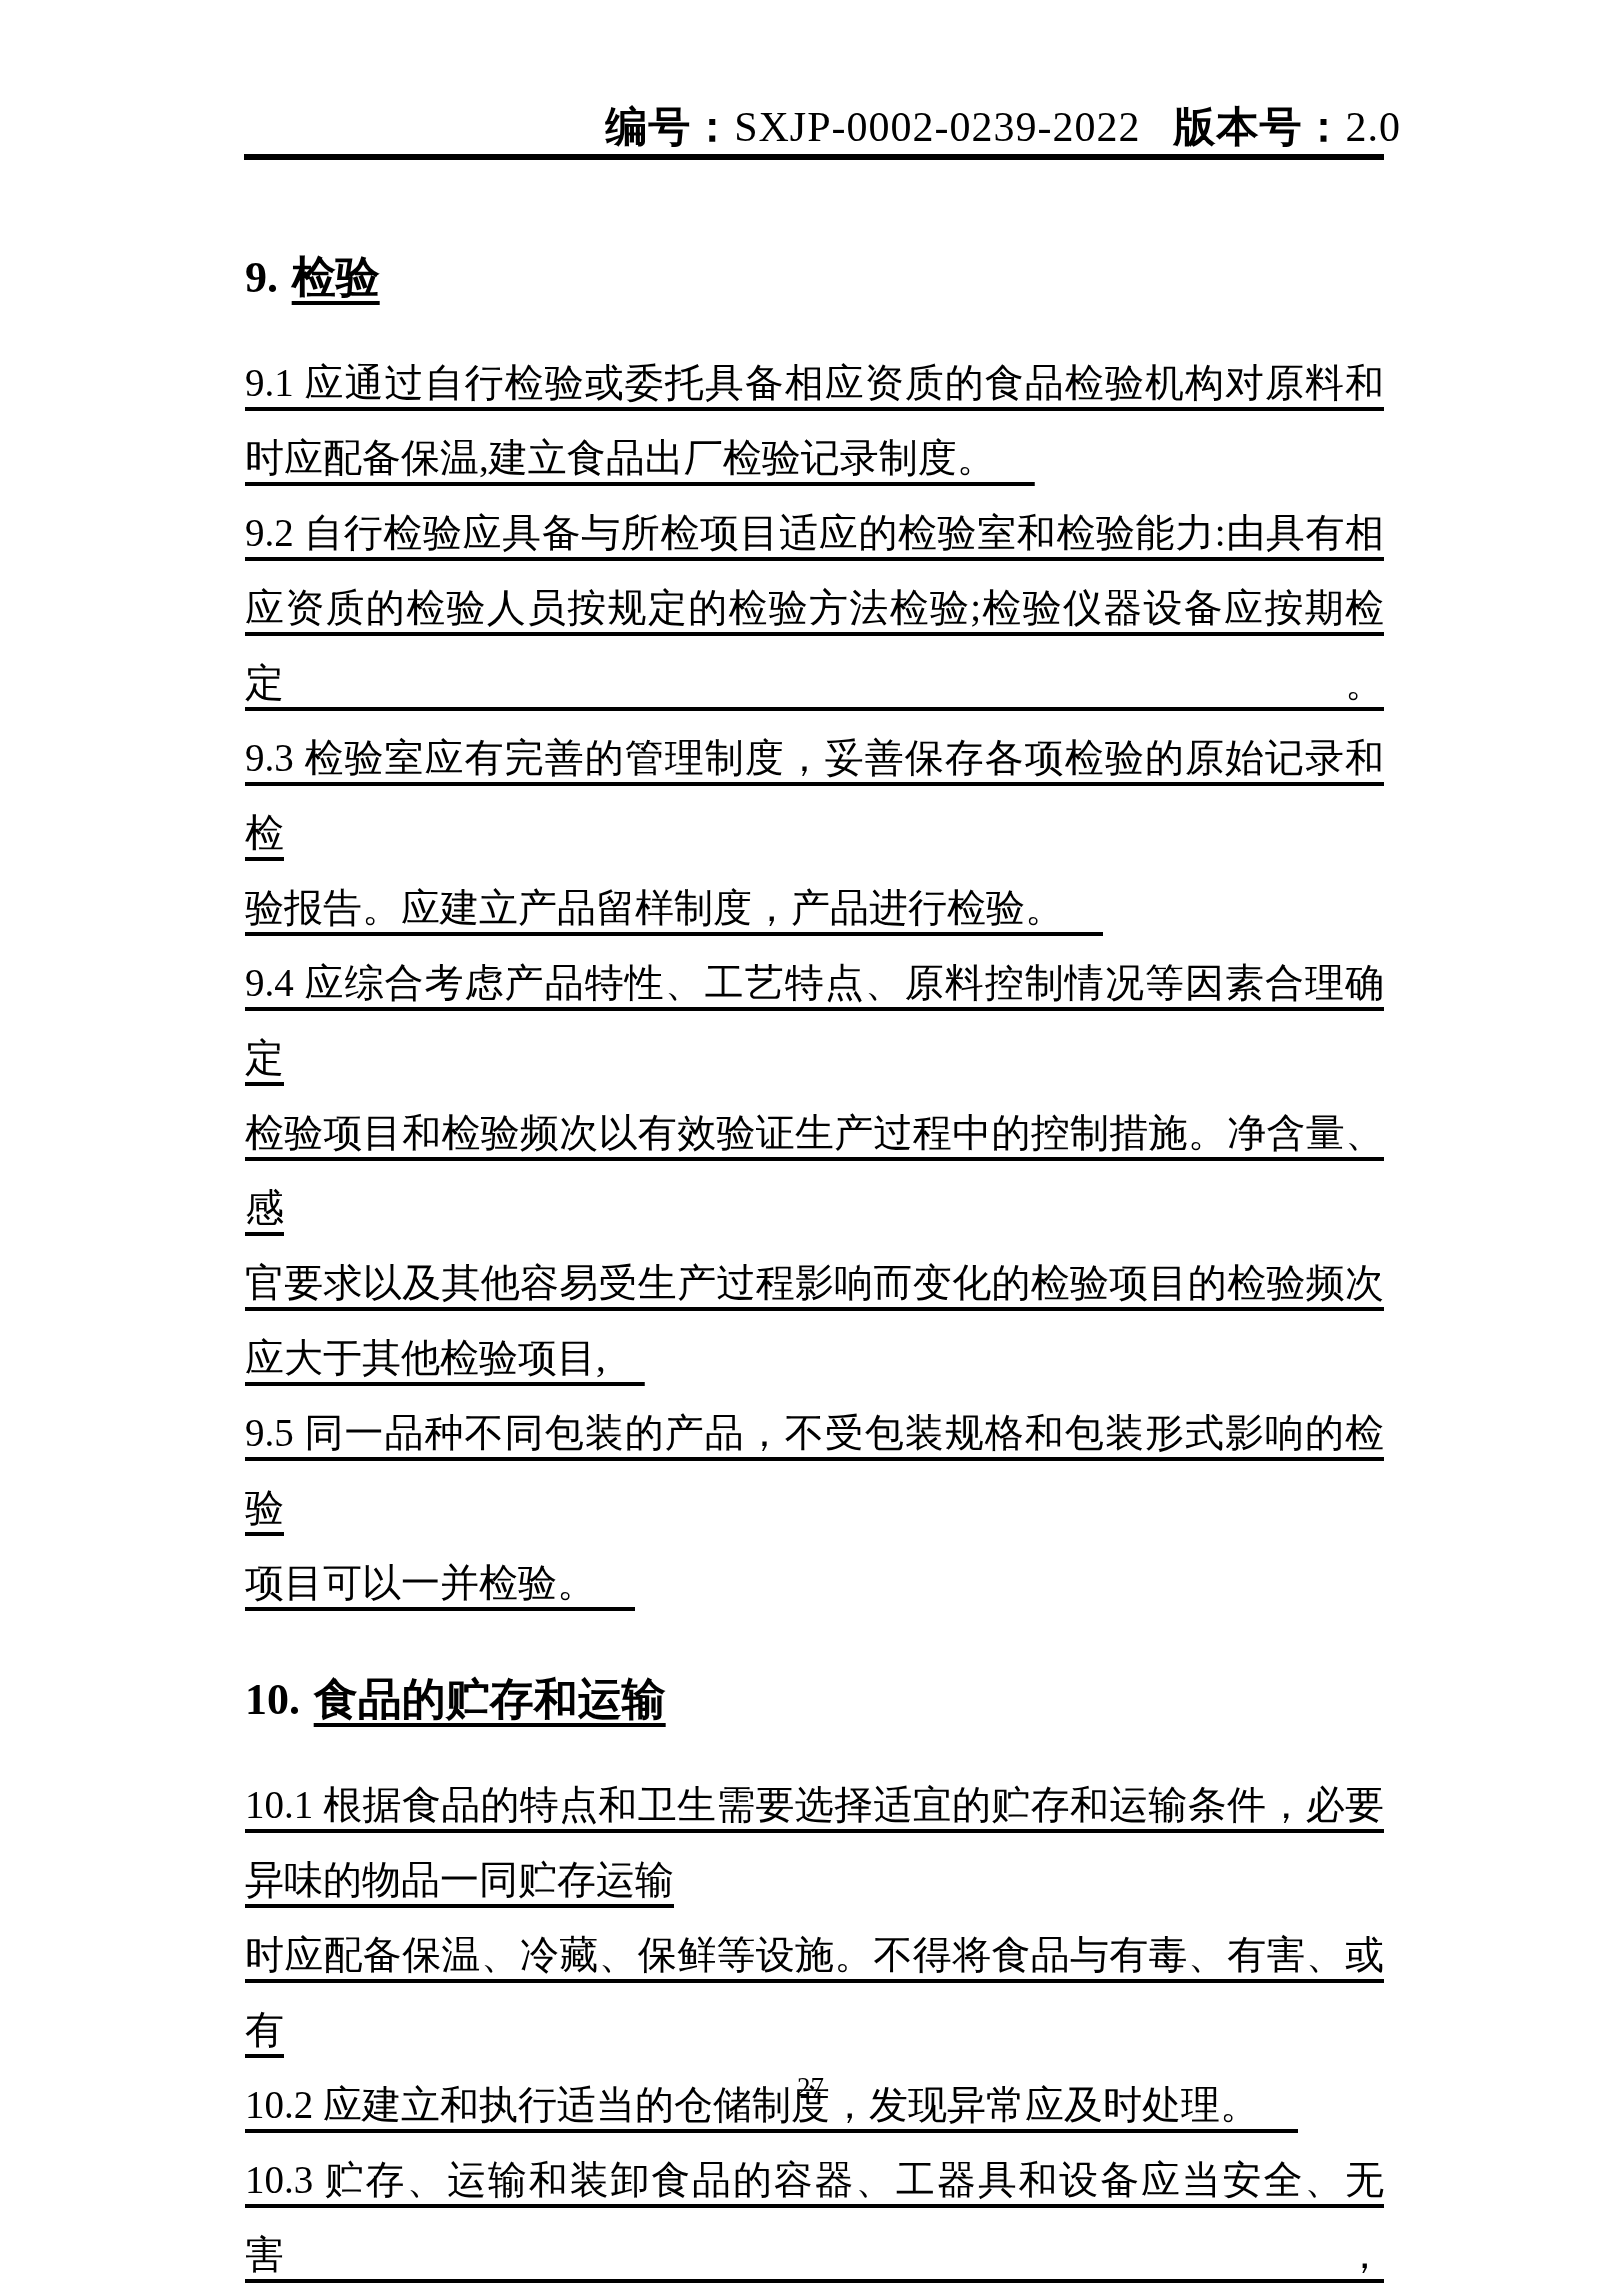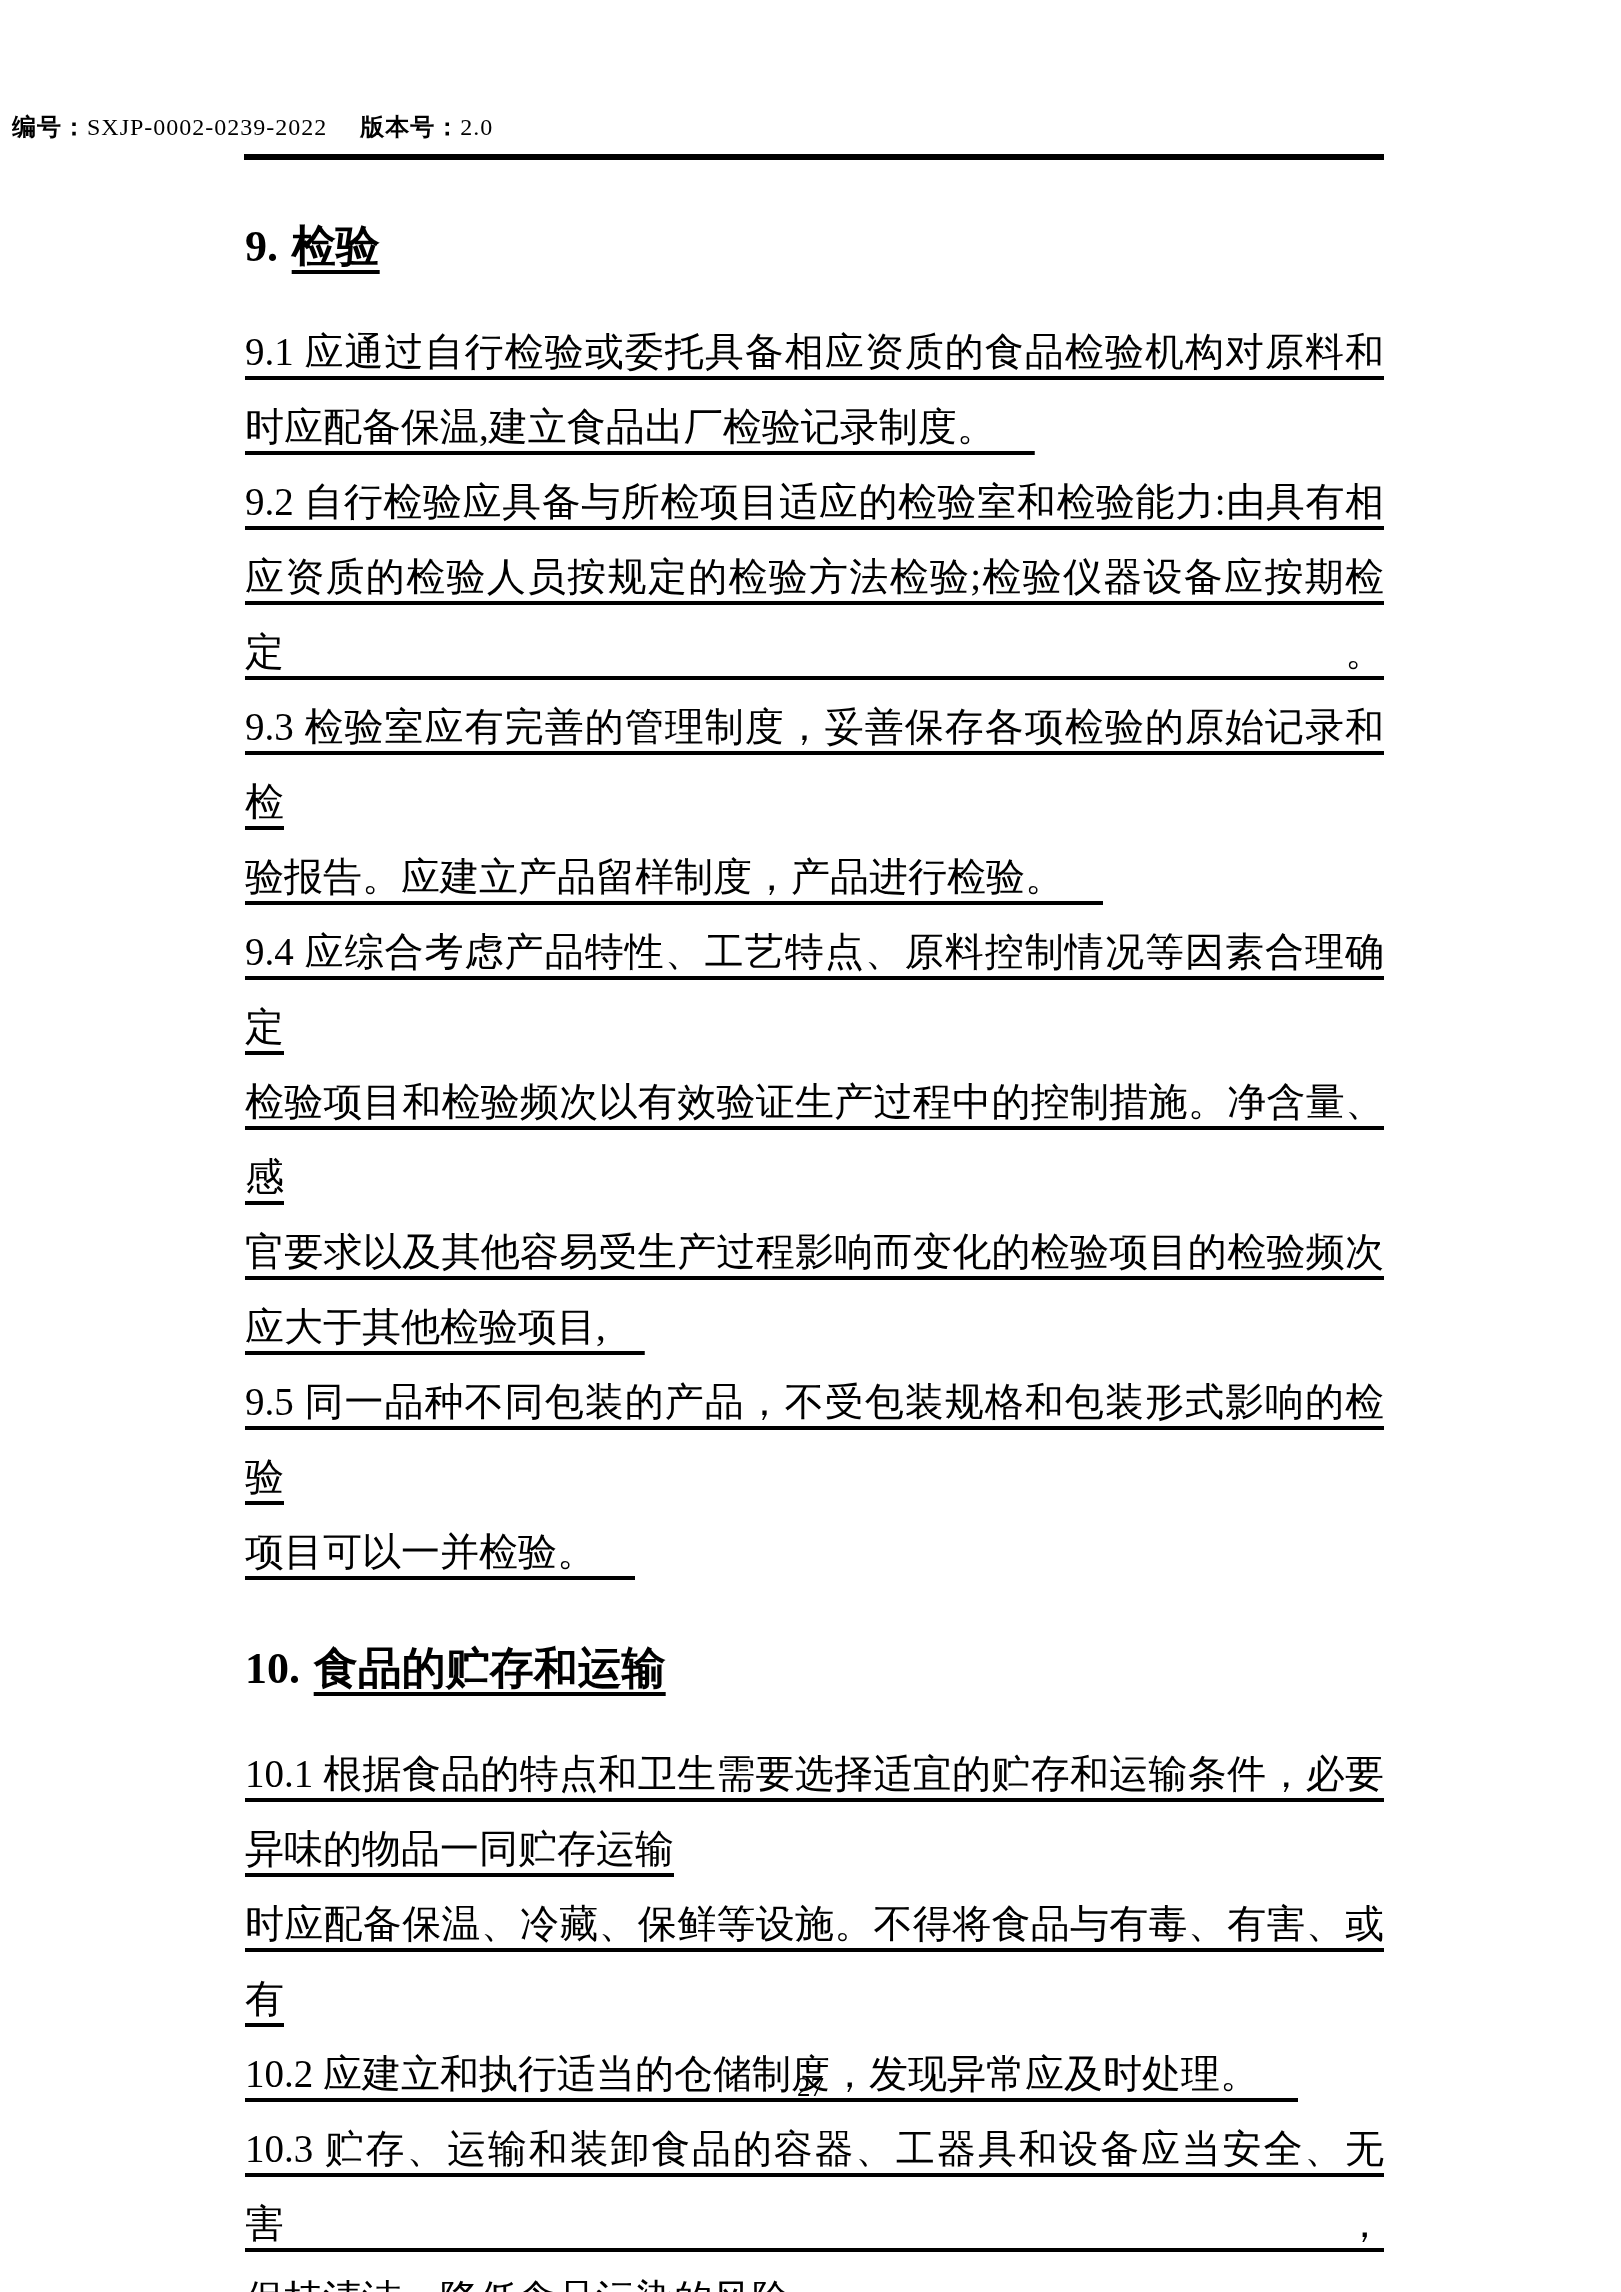--- a/index.html
+++ b/index.html
@@ -8,23 +8,24 @@
     width: 1621px;
     height: 2293px;
     background: #ffffff;
     color: #000000;
     font-family: "Liberation Serif", "DejaVu Serif", serif;
     overflow: hidden;
   }
   .header {
     position: absolute;
     top: 108px;
-    left: 12px;
+    left: 0;
     right: 220px;
-    font-size: 24px;
+    text-align: right;
+    font-size: 42px;
     line-height: 39px;
     letter-spacing: 1px;
     white-space: nowrap;
   }
   .header .lbl { font-weight: bold; }
   .header .gap { display: inline-block; width: 33px; }
   .rule {
     position: absolute;
     top: 154px;
     left: 244px;
@@ -38,21 +39,21 @@
     left: 245px;
     width: 1139px;
   }
   .section-title {
     font-size: 44px;
     font-weight: bold;
     line-height: 49px;
     margin: 55px 0 43px 0;
     white-space: nowrap;
   }
-  .section-title:first-child { margin-top: 61px; }
+  .section-title:first-child { margin-top: 92px; }
   .st-num { margin-right: 13.7px; }
   .st-title {
     text-decoration: underline;
     text-decoration-thickness: 3.9px;
     text-underline-offset: 8.8px;
   }
   .paragraph { margin: 0; }
   .pline {
     font-size: 39px;
     line-height: 75px;

